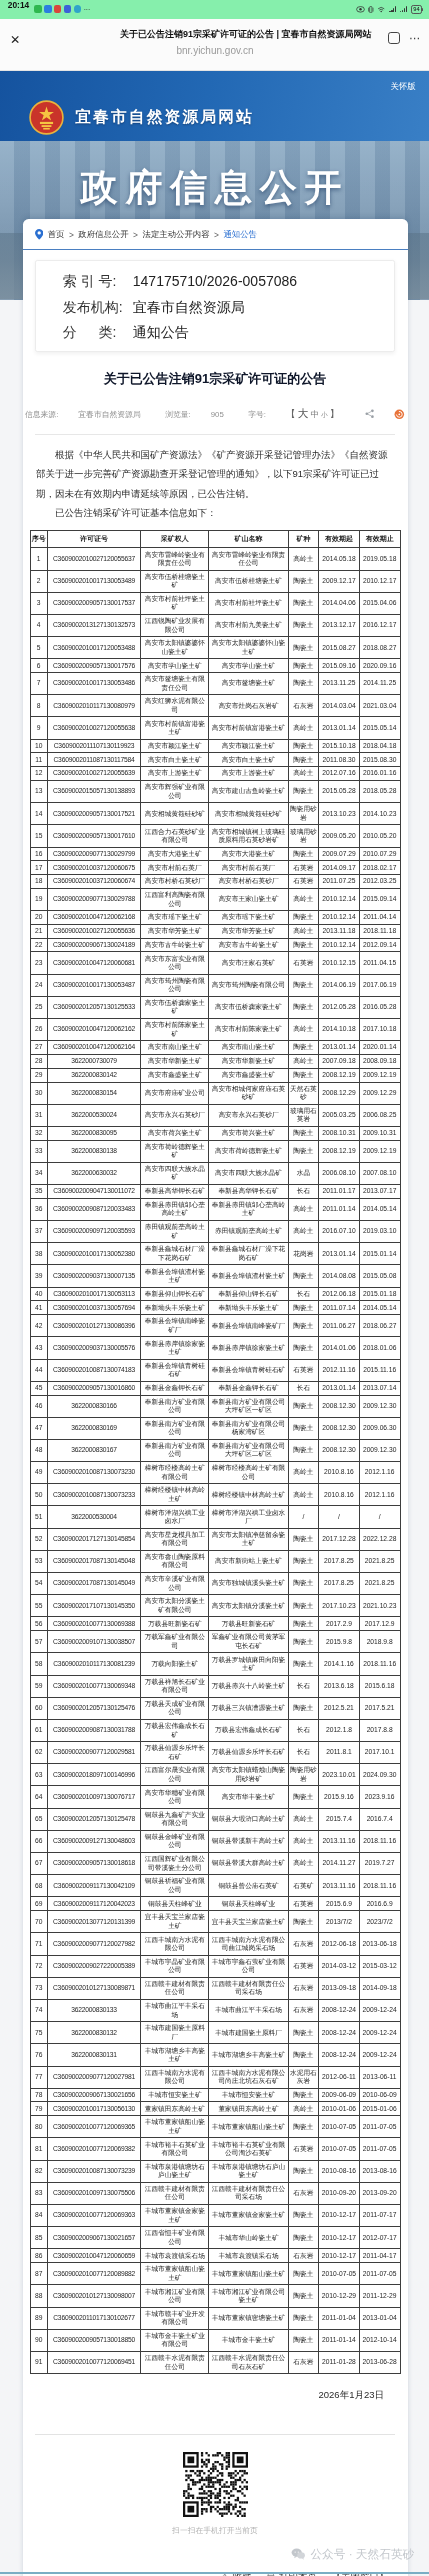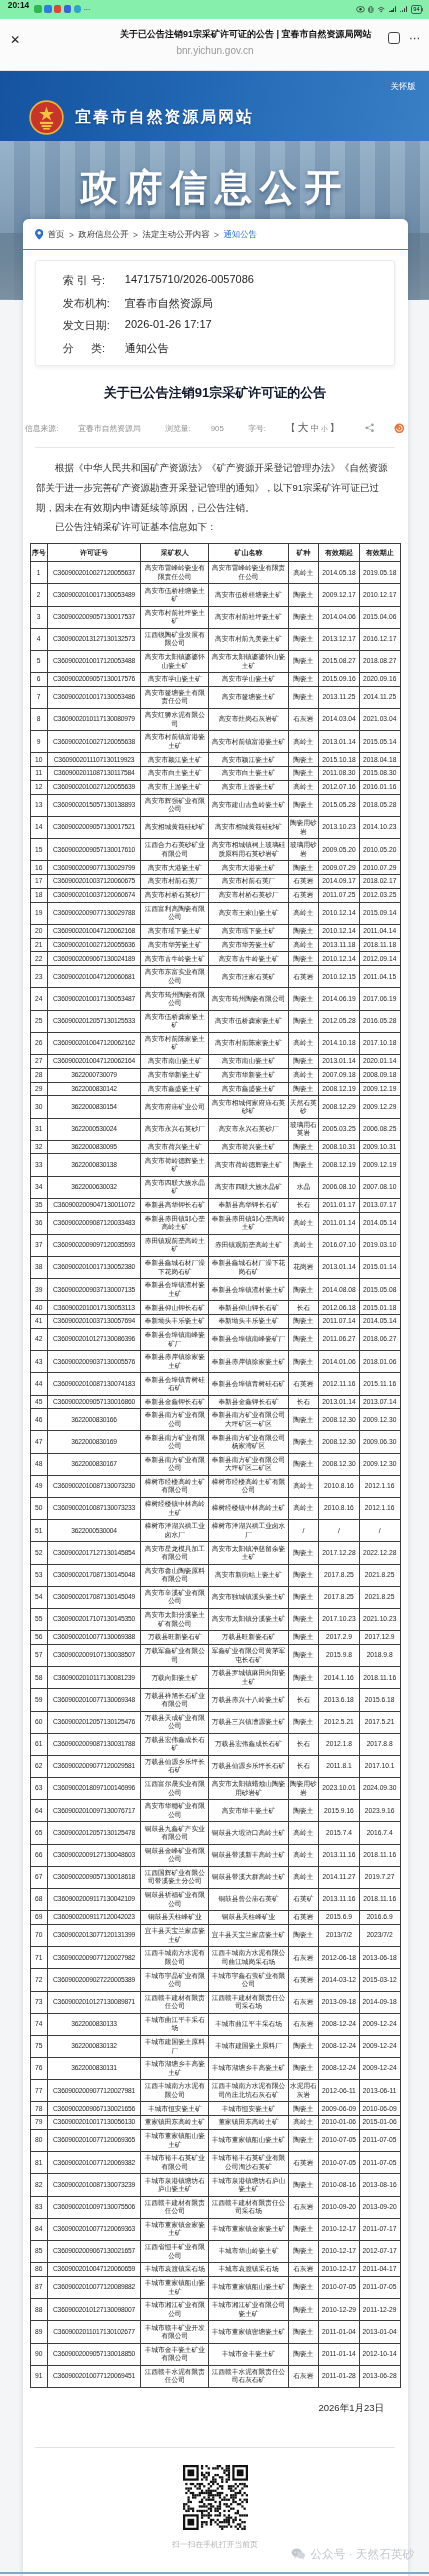--- a/index.html
+++ b/index.html
@@ -44,21 +44,21 @@
 
   
   .card{position:relative;z-index:5;width:385px;margin:-81px auto 0;background:#fff;border-radius:5.6px 5.6px 0 0;
     box-shadow:0 -1.1px 5.6px rgba(30,60,100,.18);padding-bottom:84px;box-sizing:border-box;min-height:2405px;}
   .crumbs{display:flex;align-items:flex-start;gap:4.5px;padding:10.6px 12.3px 9px;border-bottom:1.1px solid #4a7fc1;font-size:8.4px;color:#333;}
   .crumb{color:#333;text-decoration:none;cursor:pointer;}
   .crumb.last{color:#2a6fd1;}
   .sep{color:#666;}
 
   .meta-box{margin:10px 12.3px 0;border:0.6px solid #ececec;box-shadow:0 1.1px 4.5px rgba(0,0,0,.06);border-radius:2.2px;padding:7.8px 0 4.5px;}
-  .meta-row{display:flex;padding:3.9px 0 3.9px 27px;font-size:11px;color:#333;}
+  .meta-row{display:flex;padding:3.9px 0 3.9px 27px;font-size:14px;color:#333;gap:8px;}
   .meta-label{width:62px;color:#333;flex:none;}
   .meta-value{color:#222;}
 
   .art-title{margin:17px 17px 0;text-align:center;font-size:13px;font-weight:bold;color:#0f172a;line-height:1.5;}
   .art-meta{margin-top:19px;display:flex;justify-content:center;align-items:center;gap:20px;font-size:7.8px;color:#8f8f8f;}
   .fs-big{font-size:10.6px;color:#555;cursor:pointer;}
   .fs-mid{font-size:8.4px;color:#777;cursor:pointer;}
   .fs-small{font-size:6.7px;color:#888;cursor:pointer;}
   .art-divider{margin:12.3px 12.3px 0;border-top:0.6px solid #e7e7e7;}
 
@@ -180,24 +180,20 @@
     </div>
 
     <div class="meta-box">
         <div class="meta-row">
           <span class="meta-label">索 引 号:</span>
           <span class="meta-value">147175710/2026-0057086</span>
         </div>
         <div class="meta-row">
           <span class="meta-label">发布机构:</span>
           <span class="meta-value">宜春市自然资源局</span>
-        </div>
-        <div class="meta-row">
-          <span class="meta-label">发文日期:</span>
-          <span class="meta-value">2026-01-26 17:17</span>
         </div>
         <div class="meta-row">
           <span class="meta-label">分 　 类:</span>
           <span class="meta-value">通知公告</span>
         </div>
       </div>
 
     <h1 class="art-title">关于已公告注销91宗采矿许可证的公告</h1>
 
     <div class="art-meta">

